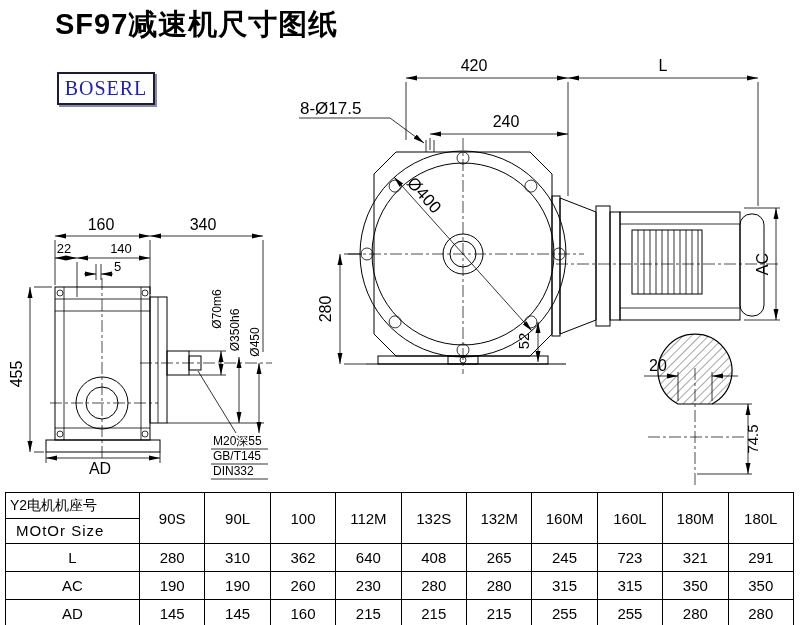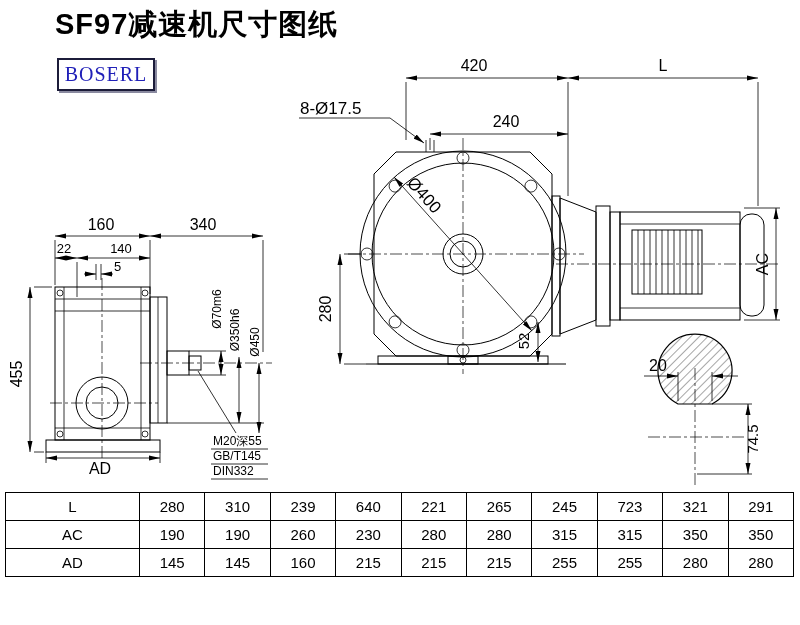--- a/index.html
+++ b/index.html
@@ -1,18 +1,18 @@
 <!DOCTYPE html>
 <html><head>
 <meta charset="utf-8">
 <style>
   html,body{margin:0;padding:0;background:#fff}
   .page{position:relative;width:800px;height:625px;background:#fff;font-family:"Liberation Sans",sans-serif;color:#000;overflow:hidden}
   .title{position:absolute;left:55px;top:5px;font-size:29px;font-weight:bold;letter-spacing:1px;white-space:nowrap}
-  .logo{position:absolute;left:57px;top:58px;width:94px;height:29px;border:2px solid #1c1c3a;box-shadow:2px 2px 0 #8a8aa0;display:flex;align-items:center;justify-content:center;background:#fff}
+  .logo{position:absolute;left:57px;top:72px;width:94px;height:29px;border:2px solid #1c1c3a;box-shadow:2px 2px 0 #8a8aa0;display:flex;align-items:center;justify-content:center;background:#fff}
   .logo span{font-family:"Liberation Serif",serif;font-size:20px;color:#2020b8;letter-spacing:1px}
   svg.draw{position:absolute;left:0;top:0}
   svg text{font-family:"Liberation Sans",sans-serif;fill:#000}
   .t16{font-size:16px}.t15{font-size:15px}.t13{font-size:13px}.t12{font-size:12px}.t17{font-size:17px}
   .s{stroke:#000;fill:none;stroke-width:1}
   .th{stroke:#000;fill:none;stroke-width:0.8}
   .cl{stroke:#000;fill:none;stroke-width:0.7;stroke-dasharray:12 3 3 3}
   .dm{stroke:#000;fill:none;stroke-width:0.8}
   table.spec{position:absolute;left:5px;top:492px;width:789px;border-collapse:collapse;table-layout:fixed;text-align:center;font-size:15px;background:#fff}
   table.spec td{border:1px solid #000;padding:0;vertical-align:middle}
@@ -215,27 +215,43 @@
         <col>
         <col>
         <col>
         <col>
         <col>
         <col>
         <col>
         <col>
     </colgroup>
     <tbody>
+      <tr class="hc">
+        <td>
+          <div class="hcell1">Y2电机机座号</div>
+          <div class="hcell2">MOtOr Size</div>
+        </td>
+        <td>90S</td>
+        <td>90L</td>
+        <td>100</td>
+        <td>112M</td>
+        <td>132S</td>
+        <td>132M</td>
+        <td>160M</td>
+        <td>160L</td>
+        <td>180M</td>
+        <td>180L</td>
+      </tr>
       <tr class="rc">
         <td>L</td>
         <td>280</td>
         <td>310</td>
-        <td>239</td>
+        <td>362</td>
         <td>640</td>
-        <td>221</td>
+        <td>408</td>
         <td>265</td>
         <td>245</td>
         <td>723</td>
         <td>321</td>
         <td>291</td>
       </tr>
       <tr class="rc">
         <td>AC</td>
         <td>190</td>
         <td>190</td>

